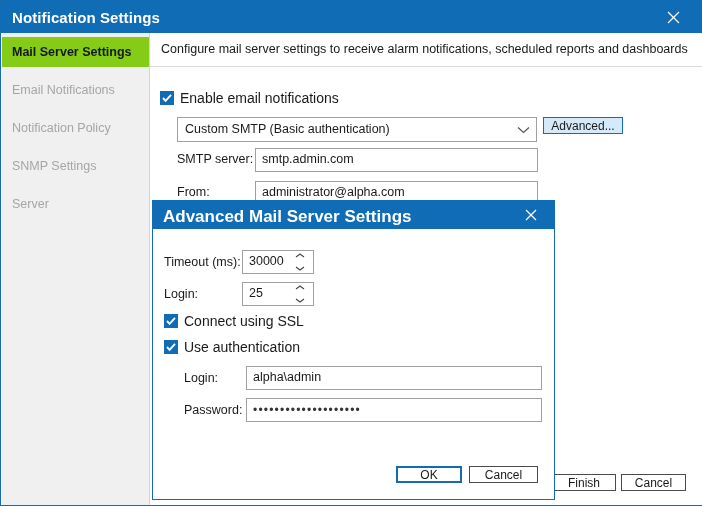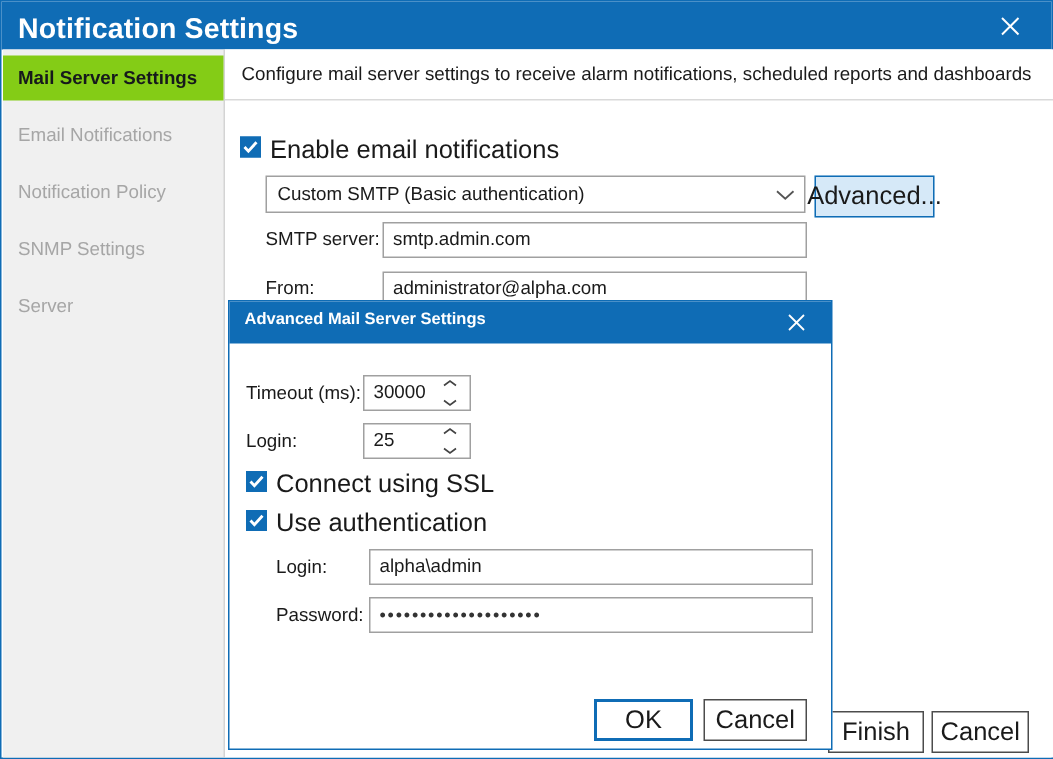--- a/index.html
+++ b/index.html
@@ -30,21 +30,21 @@
   .titlebar {
     position: absolute;
     left: 0; top: 0;
     width: 700px; height: 32px;
     background: #0f6cb5;
     color: #ffffff;
   }
   .titlebar-text {
     position: absolute;
     left: 11px; top: 8px;
-    font-size: 19px;
+    font-size: 15px;
     font-weight: bold;
     letter-spacing: 0.1px;
     color: #ffffff;
   }
   .win-close {
     position: absolute;
     right: 6px; top: 0;
     width: 44px; height: 32px;
     display: flex;
     align-items: center;
@@ -108,21 +108,21 @@
     position: absolute;
     width: 14px; height: 14px;
     box-sizing: border-box;
     background: #0f6cb5;
     border: 1px solid #0f6cb5;
     cursor: default;
   }
   .cbox svg { display: block; }
   .cbox-label {
     position: absolute;
-    font-size: 17px;
+    font-size: 14px;
     color: #1a1a1a;
     white-space: nowrap;
     cursor: default;
   }
 
   
   .combo {
     position: absolute;
     box-sizing: border-box;
     border: 1px solid #a0a0a0;
@@ -141,25 +141,25 @@
     position: absolute;
     right: 6px; top: 0;
     height: 100%;
     display: flex;
     align-items: center;
   }
 
   .btn {
     position: absolute;
     box-sizing: border-box;
-    height: 28px;
+    height: 17px;
     border: 1px solid #4c4c4c;
     background: #ffffff;
     color: #1a1a1a;
-    font-size: 17px;
+    font-size: 12px;
     font-family: "Liberation Sans", sans-serif;
     display: flex;
     align-items: center;
     justify-content: center;
     cursor: default;
     padding: 0;
   }
   .btn.focused {
     border: 2px solid #0f6cb5;
     background: #ffffff;
@@ -236,21 +236,21 @@
   }
   .modal-title {
     position: absolute;
     left: 0; top: 0;
     width: 401px; height: 28px;
     background: #0f6cb5;
   }
   .modal-title-text {
     position: absolute;
     left: 10px; top: 6px;
-    font-size: 11px;
+    font-size: 17px;
     font-weight: bold;
     color: #ffffff;
     white-space: nowrap;
   }
   .modal-close {
     position: absolute;
     right: 4px; top: 0;
     width: 38px; height: 28px;
     display: flex;
     align-items: center;

